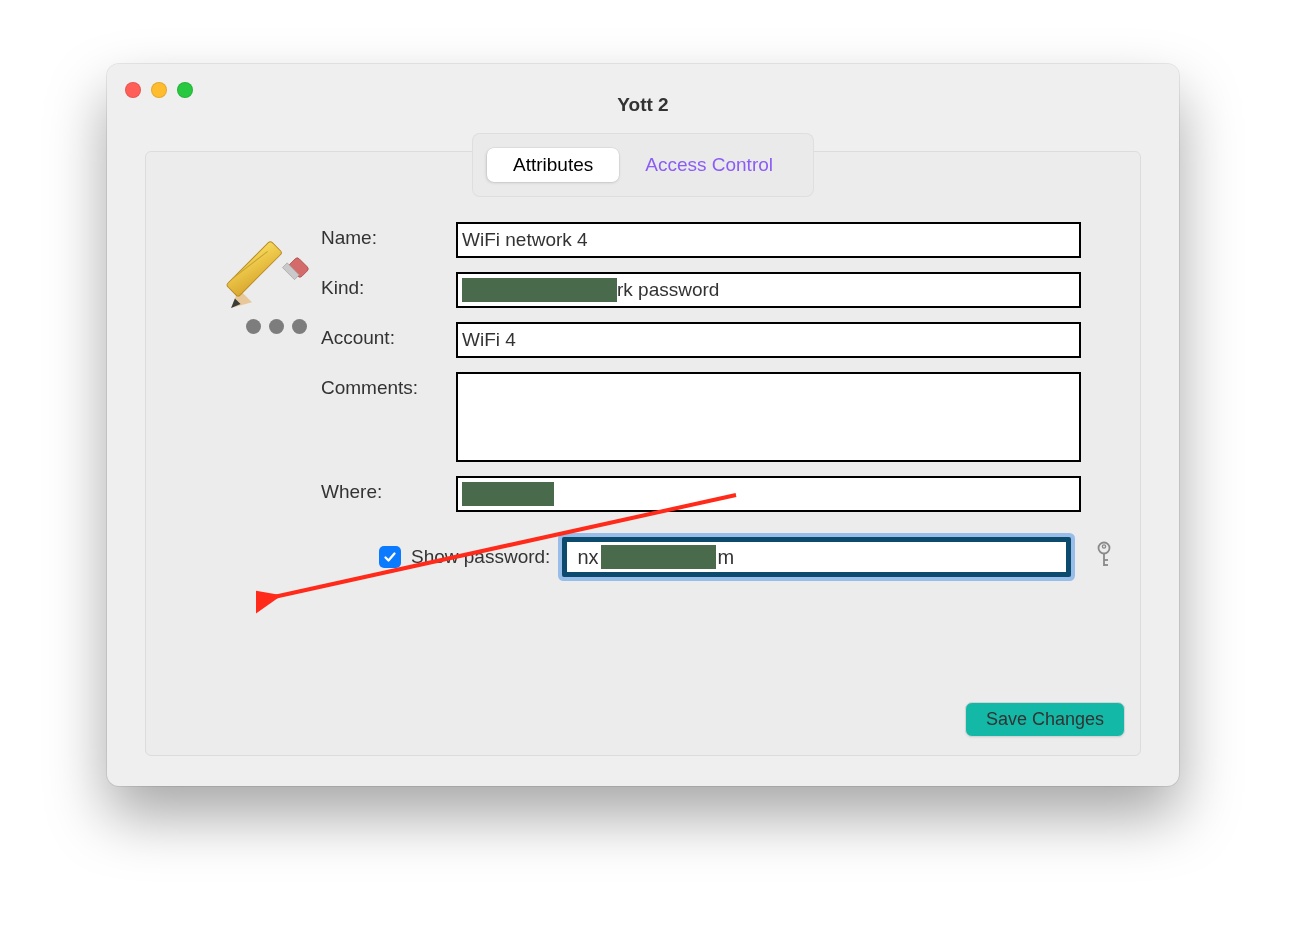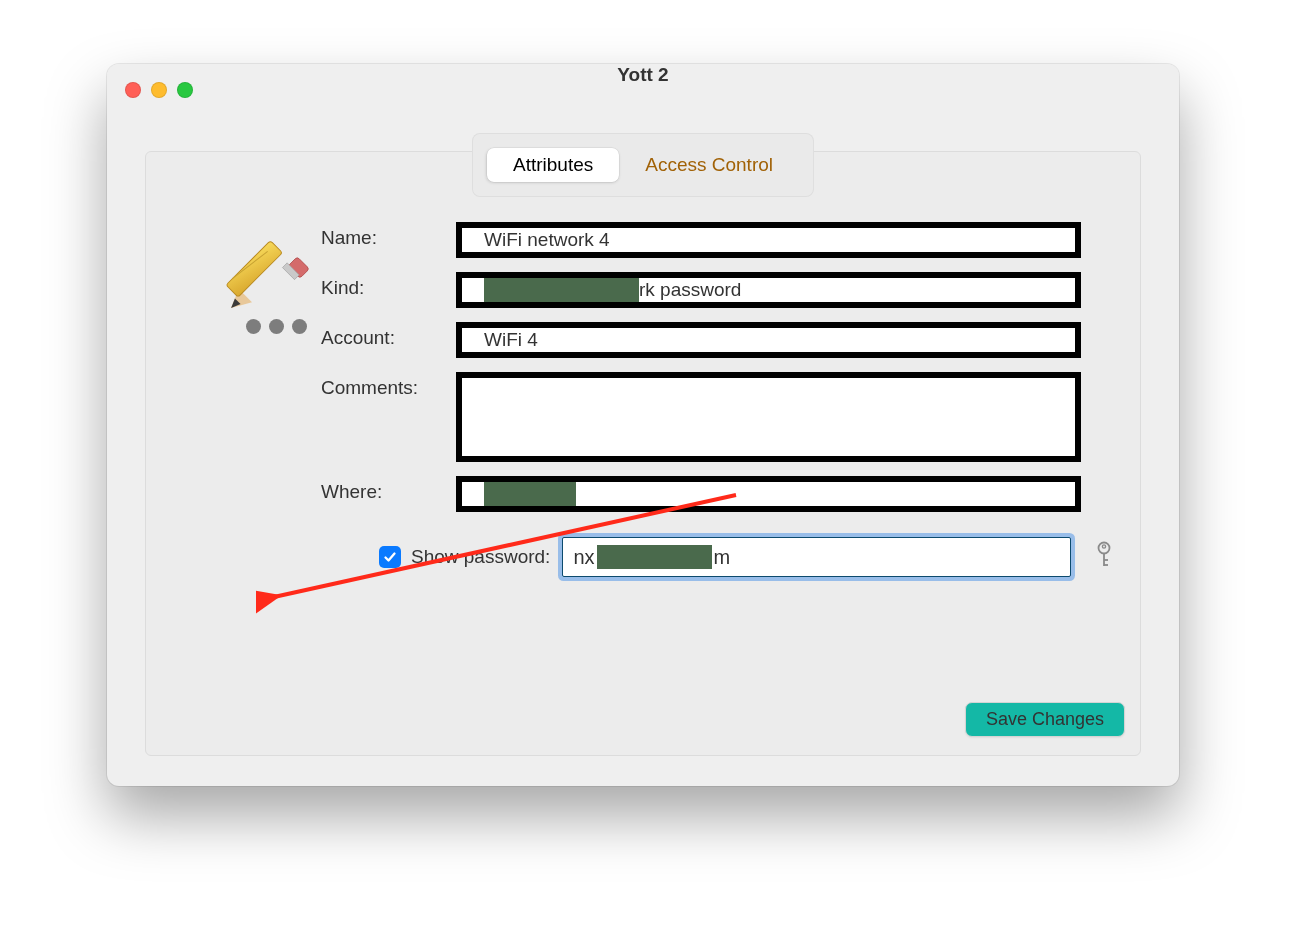--- a/index.html
+++ b/index.html
@@ -17,21 +17,21 @@
       width: 1072px;
       height: 722px;
       background: #efefef;
       border-radius: 12px;
       box-shadow: 0 30px 60px rgba(0,0,0,0.35), 0 0 0 1px rgba(0,0,0,0.08);
       overflow: hidden;
     }
     .titlebar {
       height: 52px;
       display: flex;
-      align-items: flex-start;
+      align-items: flex-end;
       position: relative;
       background: #efefef;
     }
     .traffic-lights {
       position: absolute;
       left: 18px;
       top: 18px;
       display: flex;
       gap: 10px;
     }
@@ -64,21 +64,21 @@
       transform: translateX(-50%);
       display: flex;
       background: #eaeaea;
       border-radius: 8px;
       padding: 15px;
       box-shadow: inset 0 0 0 1px rgba(0,0,0,0.05);
     }
     .tab {
       padding: 6px 26px;
       font-size: 19px;
-      color: #a16207;
+      color: #8b5cf6;
       border-radius: 7px;
       cursor: pointer;
     }
     .tab.active {
       background: #ffffff;
       box-shadow: 0 1px 3px rgba(0,0,0,0.12), 0 0 0 0.5px rgba(0,0,0,0.08);
       color: #000;
     }
     .form-area {
       position: absolute;
@@ -125,25 +125,25 @@
       text-align: left;
       font-size: 19px;
       color: #333;
       padding-right: 12px;
       padding-top: 5px;
     }
     .field {
       flex: 1;
       max-width: 625px;
       background: #ffffff;
-      border: 6px solid #000000;
+      border: 2px solid #000000;
       border-radius: 0;
       height: 36px;
       font-size: 19px;
-      padding: 5px 22px;
+      padding: 5px 4px;
       color: #333;
       position: relative;
     }
     .field-kind {
       display: flex;
       align-items: center;
     }
     .redact {
       background: #4a6a4c;
       height: 24px;
@@ -171,21 +171,21 @@
     }
     .check-label {
       font-size: 19px;
       color: #333;
       margin-right: 12px;
     }
     .password-field {
       flex: 1;
       max-width: 562px;
       background: #ffffff;
-      border: 1px solid #0c4a6e;
+      border: 5px solid #0c4a6e;
       height: 40px;
       font-size: 20px;
       padding: 6px 10px;
       color: #333;
       border-radius: 2px;
       box-shadow: 0 0 0 4px rgba(96,159,232,0.6);
       position: relative;
       display: flex;
       align-items: center;
     }

